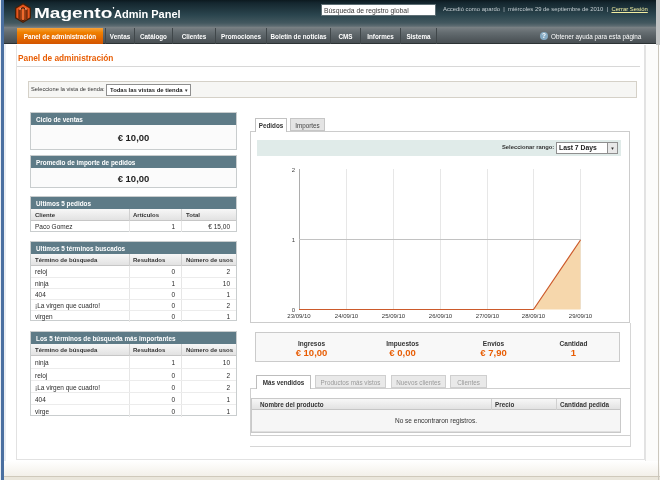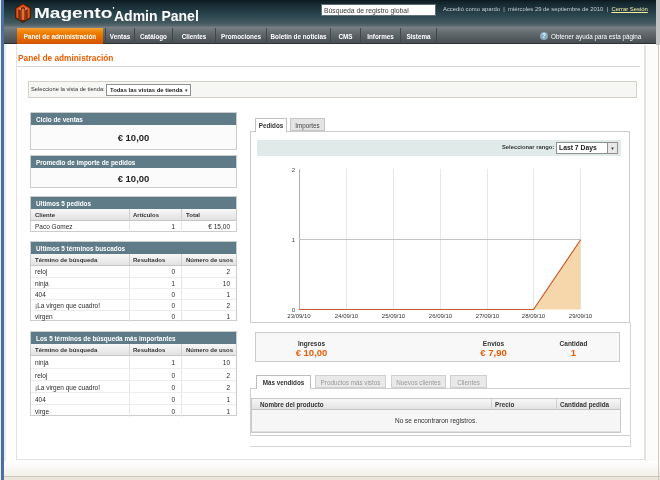--- a/index.html
+++ b/index.html
@@ -20,21 +20,21 @@
   <path d="M8 0 L16 4.7 L16 15.3 L8 20 L0 15.3 L0 4.7 Z" fill="#471f07"></path>
   <path d="M8 1.5 L14.7 5.5 L14.7 14.5 L8 18.5 L1.3 14.5 L1.3 5.5 Z" fill="#e8551c"></path>
   <path d="M4.8 7 L4.8 16.6 L3.4 15.7 L3.4 6.2 Z" fill="#5e2509"></path>
   <path d="M11.2 7 L11.2 16.6 L12.6 15.7 L12.6 6.2 Z" fill="#5e2509"></path>
   <path d="M8 4 L10.5 5.6 L10.5 17 L8 18.5 L5.5 17 L5.5 5.6 Z" fill="#471f07"></path>
   <path d="M8 5.3 L9.5 6.3 L9.5 16.4 L8 17.3 L6.5 16.4 L6.5 6.3 Z" fill="#ee6a2d"></path>
   <path d="M4.8 7 L5.5 6.6 L5.5 4.8 L4.8 5.2 Z" fill="#f8e3d3"></path>
   <path d="M11.2 7 L10.5 6.6 L10.5 4.8 L11.2 5.2 Z" fill="#f8e3d3"></path>
 </svg>
 <div class="abs" style="left:34px;top:5px;font-size:14px;font-weight:bold;color:#fff;white-space:nowrap;transform:scaleX(1.36);transform-origin:0 0">Magento<span style="font-size:6.5px;vertical-align:6px">’</span></div>
-<div class="abs" style="left:114px;top:8px;font-size:14px;font-weight:bold;color:#fff;white-space:nowrap">Admin Panel</div>
+<div class="abs" style="left:114px;top:8px;font-size:11px;font-weight:bold;color:#fff;white-space:nowrap">Admin Panel</div>
 
 <div class="abs" style="left:321px;top:4px;width:115px;height:12px;background:#fff;border:1px solid #5d6e74;"></div>
 <div class="abs" style="left:324px;top:7px;font-size:6.8px;color:#3a3a3a;white-space:nowrap">Búsqueda de registro global</div>
 
 <div class="abs" style="left:443px;top:6px;font-size:5.9px;color:#c3ccd0;white-space:nowrap">Accedió como apardo&nbsp; |&nbsp; miércoles 29 de septiembre de 2010&nbsp; |&nbsp; <span style="color:#f2eda0;text-decoration:underline">Cerrar Sesión</span></div>
 
 <div class="abs" style="left:0;top:28px;width:660px;height:16px;background:linear-gradient(to bottom,#767d81 0%,#646c70 30%,#575f63 60%,#484f53 100%);border-bottom:1px solid #2c3234"></div>
 <div class="abs" style="left:0;top:28px;width:660px;height:16px;font-size:6.3px;font-weight:bold;color:#fff">
   <div class="abs" style="left:17px;top:0;width:86px;height:16px;background:linear-gradient(to bottom,#f6a23a 0%,#ef8000 28%,#e06500 70%,#d35400 100%);text-align:center;line-height:17px;white-space:nowrap">Panel de administración</div>
   <div class="nav" style="left:105px;width:29px">Ventas</div>
@@ -216,20 +216,24 @@
   <text x="237.5" y="161" font-size="6" fill="#333" text-anchor="middle" font-family="Liberation Sans">27/09/10</text>
   <text x="283.5" y="161" font-size="6" fill="#333" text-anchor="middle" font-family="Liberation Sans">28/09/10</text>
   <text x="330.5" y="161" font-size="6" fill="#333" text-anchor="middle" font-family="Liberation Sans">29/09/10</text>
 </svg>
 
 <div class="abs" style="left:255px;top:332px;width:365px;height:30px;background:#f8f8f8;border:1px solid #cbcbcb">
   <div style="position:absolute;left:10px;top:0;width:91px;text-align:center">
       <div style="font-size:6.5px;font-weight:bold;color:#333;padding-top:7px">Ingresos</div>
       <div style="font-size:9.5px;font-weight:bold;color:#e85d04">€ 10,00</div>
     </div>
+  <div style="position:absolute;left:101px;top:0;width:91px;text-align:center">
+      <div style="font-size:6.5px;font-weight:bold;color:#333;padding-top:7px">Impuestos</div>
+      <div style="font-size:9.5px;font-weight:bold;color:#e85d04">€ 0,00</div>
+    </div>
   <div style="position:absolute;left:192px;top:0;width:91px;text-align:center">
       <div style="font-size:6.5px;font-weight:bold;color:#333;padding-top:7px">Envíos</div>
       <div style="font-size:9.5px;font-weight:bold;color:#e85d04">€ 7,90</div>
     </div>
   <div style="position:absolute;left:272px;top:0;width:91px;text-align:center">
       <div style="font-size:6.5px;font-weight:bold;color:#333;padding-top:7px">Cantidad</div>
       <div style="font-size:9.5px;font-weight:bold;color:#e85d04">1</div>
     </div>
 </div>
 

